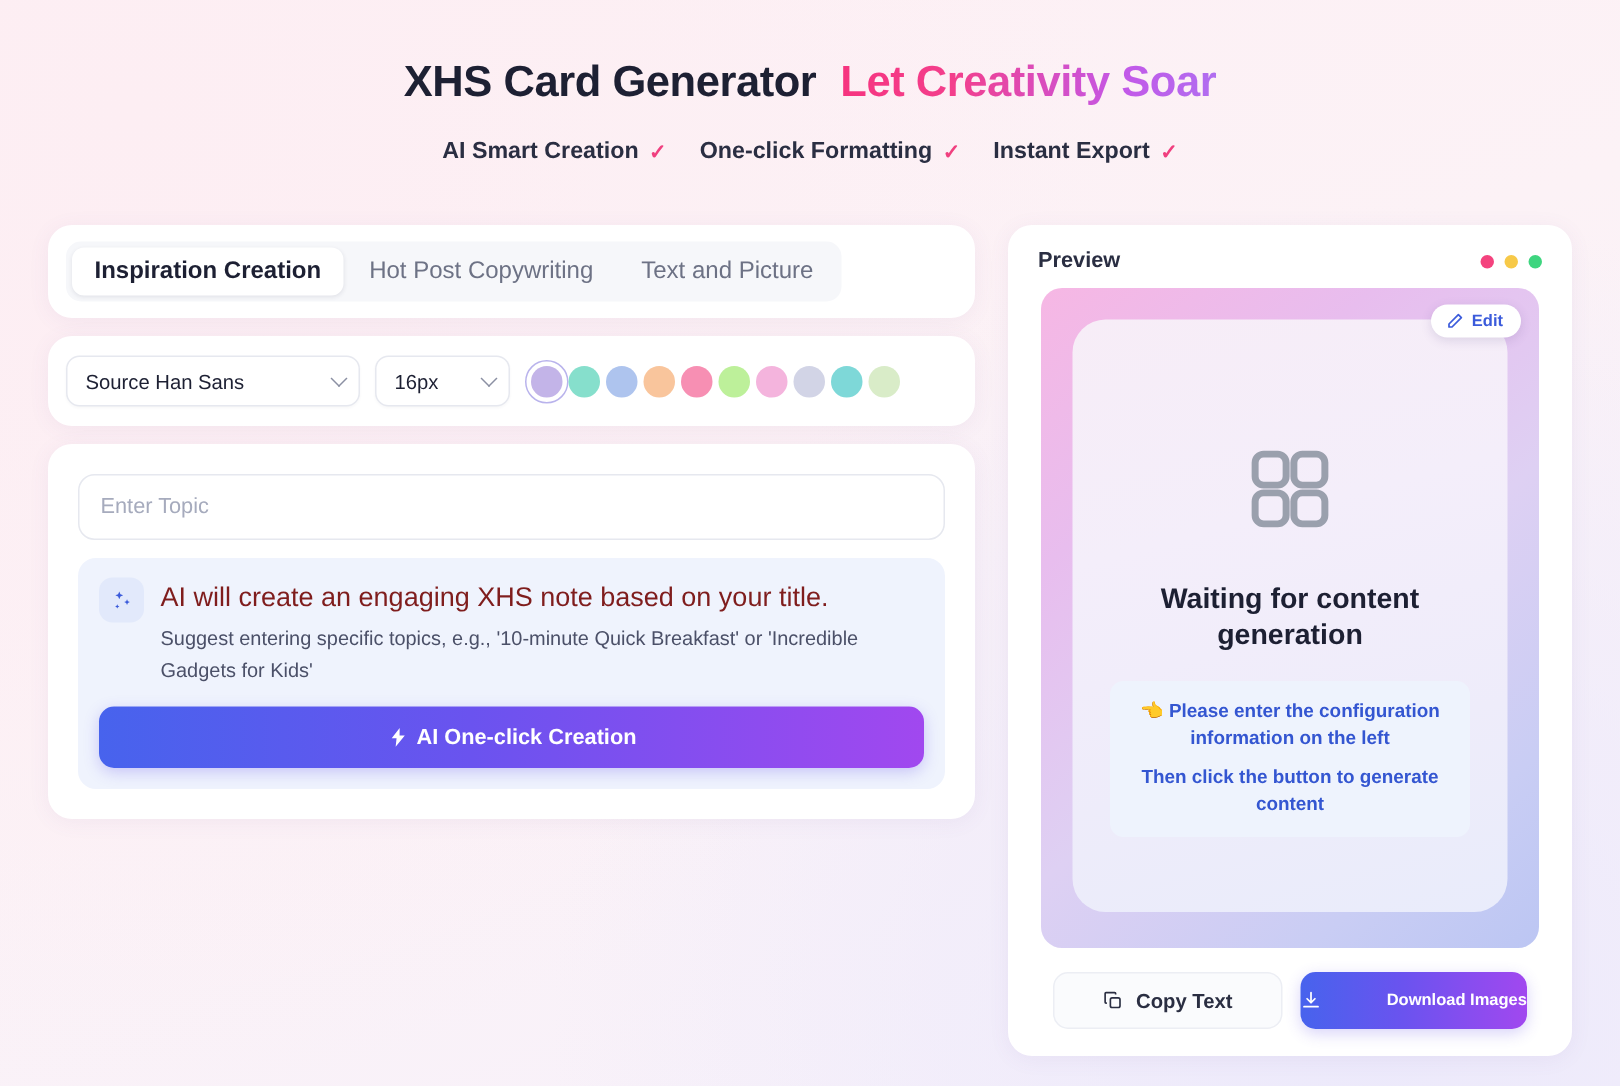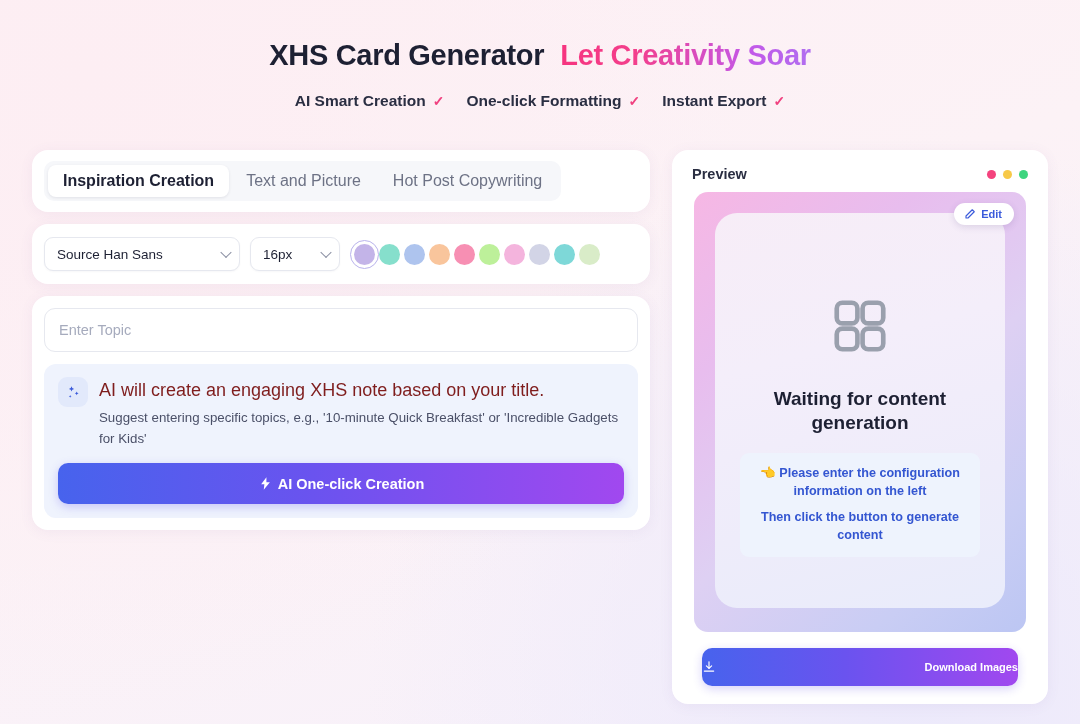--- a/index.html
+++ b/index.html
@@ -88,21 +88,21 @@
   .swatch {
     width: 21px; height: 21px; border-radius: 50%; cursor: pointer;
     position: relative;
   }
   .swatch.selected::after {
     content: ""; position: absolute; inset: -4px;
     border: 1.5px solid #b9b3ec; border-radius: 50%;
   }
 
   
-  .prompt-card { padding: 12px; }
+  .prompt-card { padding: 20px; }
   .topic-input {
     width: 100%; height: 44px; border: 1px solid #e6e8ef; border-radius: 11px;
     padding: 0 14px; font-size: 14.5px; color: #1d2033;
     font-family: "Liberation Sans", sans-serif; outline: none;
     background: #fff;
   }
   .topic-input::placeholder { color: #a6abbd; }
   .hint-panel {
     margin-top: 12px; background: #eff3fd; border-radius: 12px;
     padding: 13px 14px 14px 14px;
@@ -216,22 +216,22 @@
   </div>
 </div>
 
 <div class="columns">
 
   <div class="left-col">
 
     <div class="card tabs-card">
       <div class="tabs">
         <div class="tab active">Inspiration Creation</div>
+        <div class="tab">Hot Post Copywriting</div>
         <div class="tab">Text and Picture</div>
-        <div class="tab">Hot Post Copywriting</div>
       </div>
     </div>
 
     <div class="card toolbar-card">
       <div class="select font">
         <span>Source Han Sans</span>
         <span class="chev"></span>
       </div>
       <div class="select size">
         <span>16px</span>
@@ -323,20 +323,29 @@
                 <span>Please enter the configuration information on the left</span>
               </div>
               <div class="info-line second">Then click the button to generate content</div>
             </div>
           </div>
 
         </div>
       </div>
 
       <div class="preview-foot">
+        <button class="btn-ghost">
+          <span style="display:flex">
+            <svg width="14" height="14" viewBox="0 0 24 24" fill="none" stroke="#2a2e42" stroke-width="1.9" stroke-linejoin="round">
+              <rect x="9" y="9" width="11" height="11" rx="2"></rect>
+              <path d="M5 15H4a1 1 0 0 1-1-1V4a1 1 0 0 1 1-1h10a1 1 0 0 1 1 1v1"></path>
+            </svg>
+          </span>
+          <span>Copy Text</span>
+        </button>
         <button class="btn-grad">
           <span style="display:flex">
             <svg width="14" height="14" viewBox="0 0 24 24" fill="none" stroke="#ffffff" stroke-width="2" stroke-linecap="round" stroke-linejoin="round">
               <path d="M12 3v11"></path>
                 <path d="M7.5 10L12 14.5 16.5 10"></path>
                 <path d="M4 19h16"></path>
             </svg>
           </span>
           <span>Download Images</span>
         </button>

